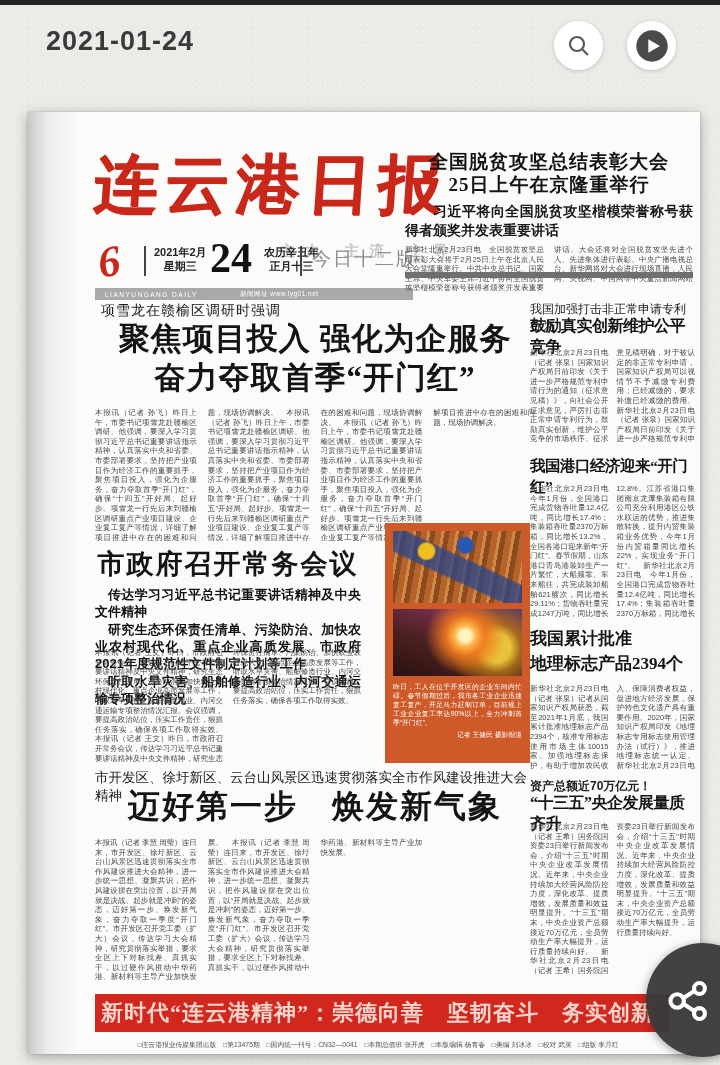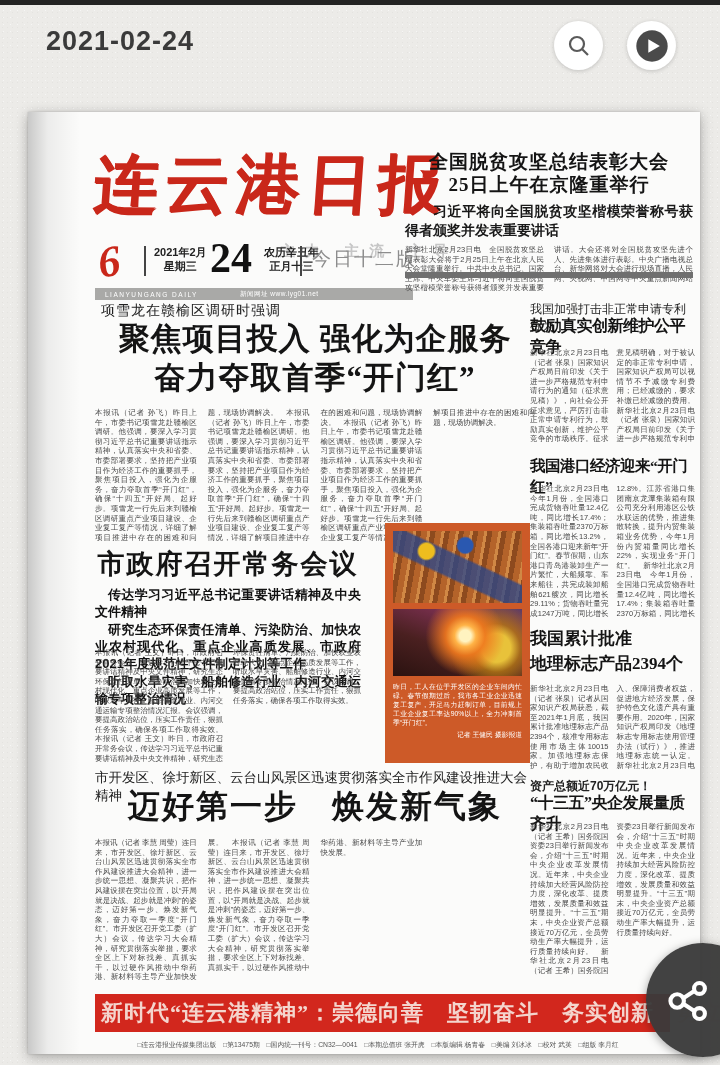--- a/index.html
+++ b/index.html
@@ -111,21 +111,21 @@
   .fab{position:absolute;left:646px;top:943px;width:114px;height:114px;border-radius:50%;border:none;
     background:rgba(58,58,58,.96);box-shadow:0 2px 10px rgba(0,0,0,.35);cursor:pointer;padding:0;z-index:10;}
   .fab svg{position:absolute;left:16px;top:32px;}
 </style>
 </head>
 <body>
 
 <div class="screen">
   <div class="statusbar"></div>
 
-  <div class="hdr-date">2021-02-24</div>
+  <div class="hdr-date">2021-01-24</div>
 
   <button class="circle-btn btn-search">
     <svg width="26" height="26" viewBox="0 0 26 26">
       <circle cx="11" cy="11" r="7" stroke="#5a5a5a" stroke-width="2.2" fill="none"></circle>
       <line x1="16.2" y1="16.2" x2="22" y2="22" stroke="#5a5a5a" stroke-width="2.2"></line>
     </svg>
   </button>
 
   <button class="circle-btn btn-play">
     <svg width="34" height="34" viewBox="0 0 26 26">

